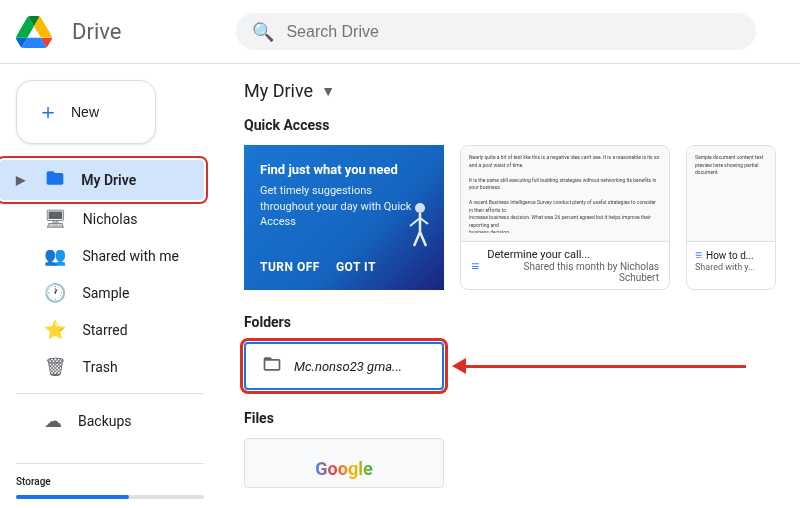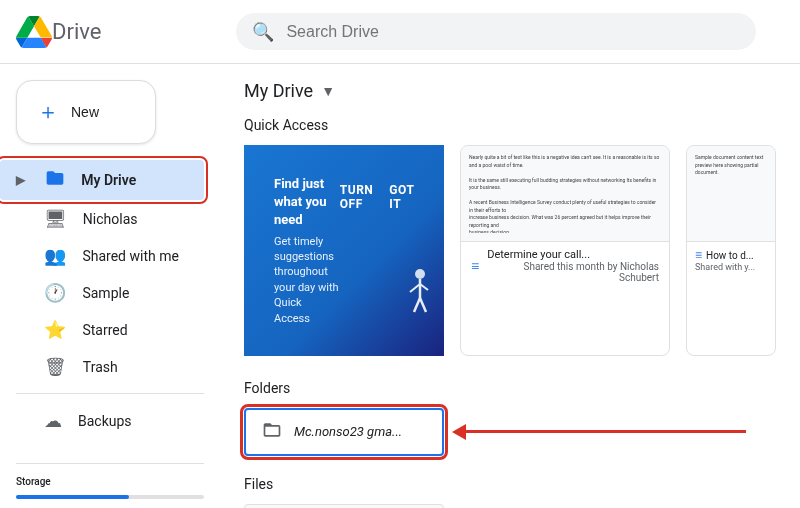--- a/index.html
+++ b/index.html
@@ -11,21 +11,21 @@
       align-items: center;
       padding: 8px 16px;
       border-bottom: 1px solid #e0e0e0;
       background: #fff;
       height: 64px;
       flex-shrink: 0;
     }
     .logo-area {
       display: flex;
       align-items: center;
-      gap: 0;
+      gap: 20px;
       width: 220px;
     }
     .drive-logo {
       width: 36px;
       height: 36px;
     }
     .logo-text {
       font-size: 22px;
       color: #5f6368;
       font-weight: 400;
@@ -152,38 +152,38 @@
     }
     .main-title {
       font-size: 18px;
       color: #202124;
       font-weight: 400;
     }
     .chevron-down { font-size: 14px; color: #5f6368; }
 
     .section-label {
       font-size: 14px;
-      font-weight: 400;
+      font-weight: 700;
       color: #202124;
       margin-bottom: 12px;
     }
 
     
     .quick-access-grid {
       display: flex;
       gap: 16px;
       margin-bottom: 24px;
     }
     .promo-card {
       background: linear-gradient(135deg, #1976d2 0%, #1565c0 60%, #1a237e 100%);
       color: #fff;
-      padding: 30px;
+      padding: 16px;
       min-height: 140px;
       display: flex;
-      flex-direction: row;
+      flex-direction: column;
       justify-content: space-between;
       position: relative;
       overflow: hidden;
     }
     .promo-title {
       font-size: 13px;
       font-weight: 700;
       line-height: 1.4;
       margin-bottom: 4px;
     }

